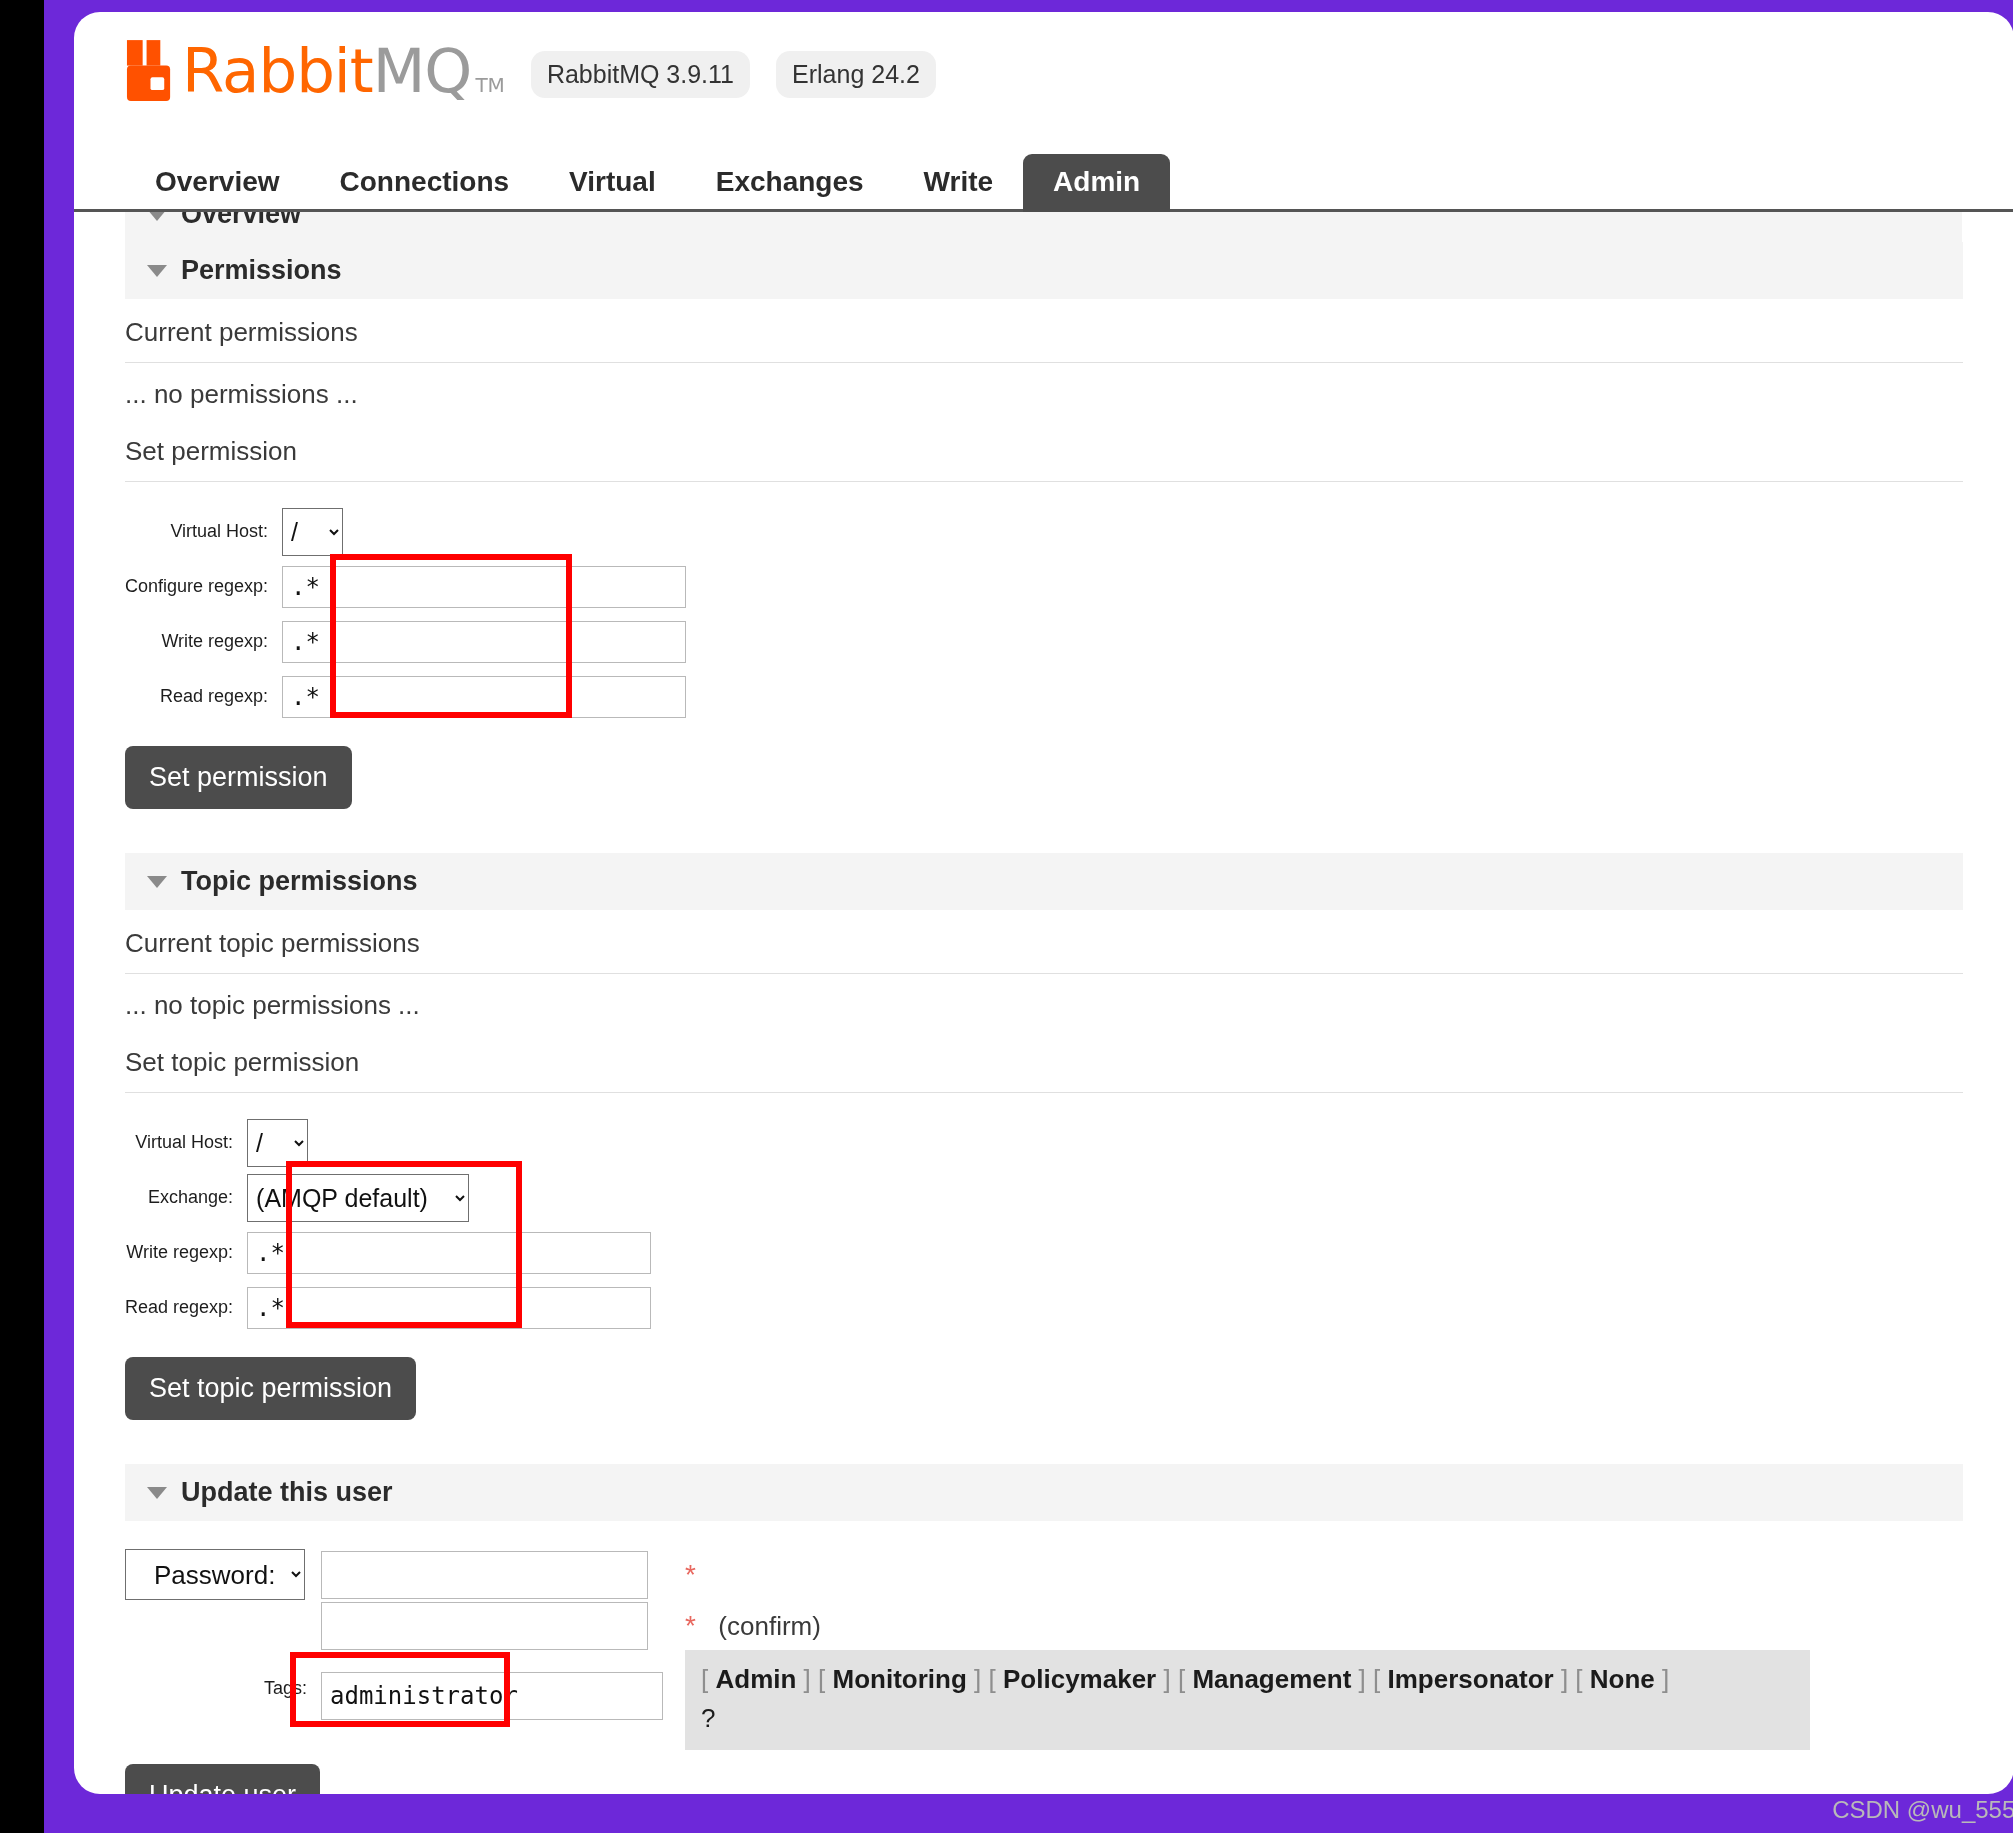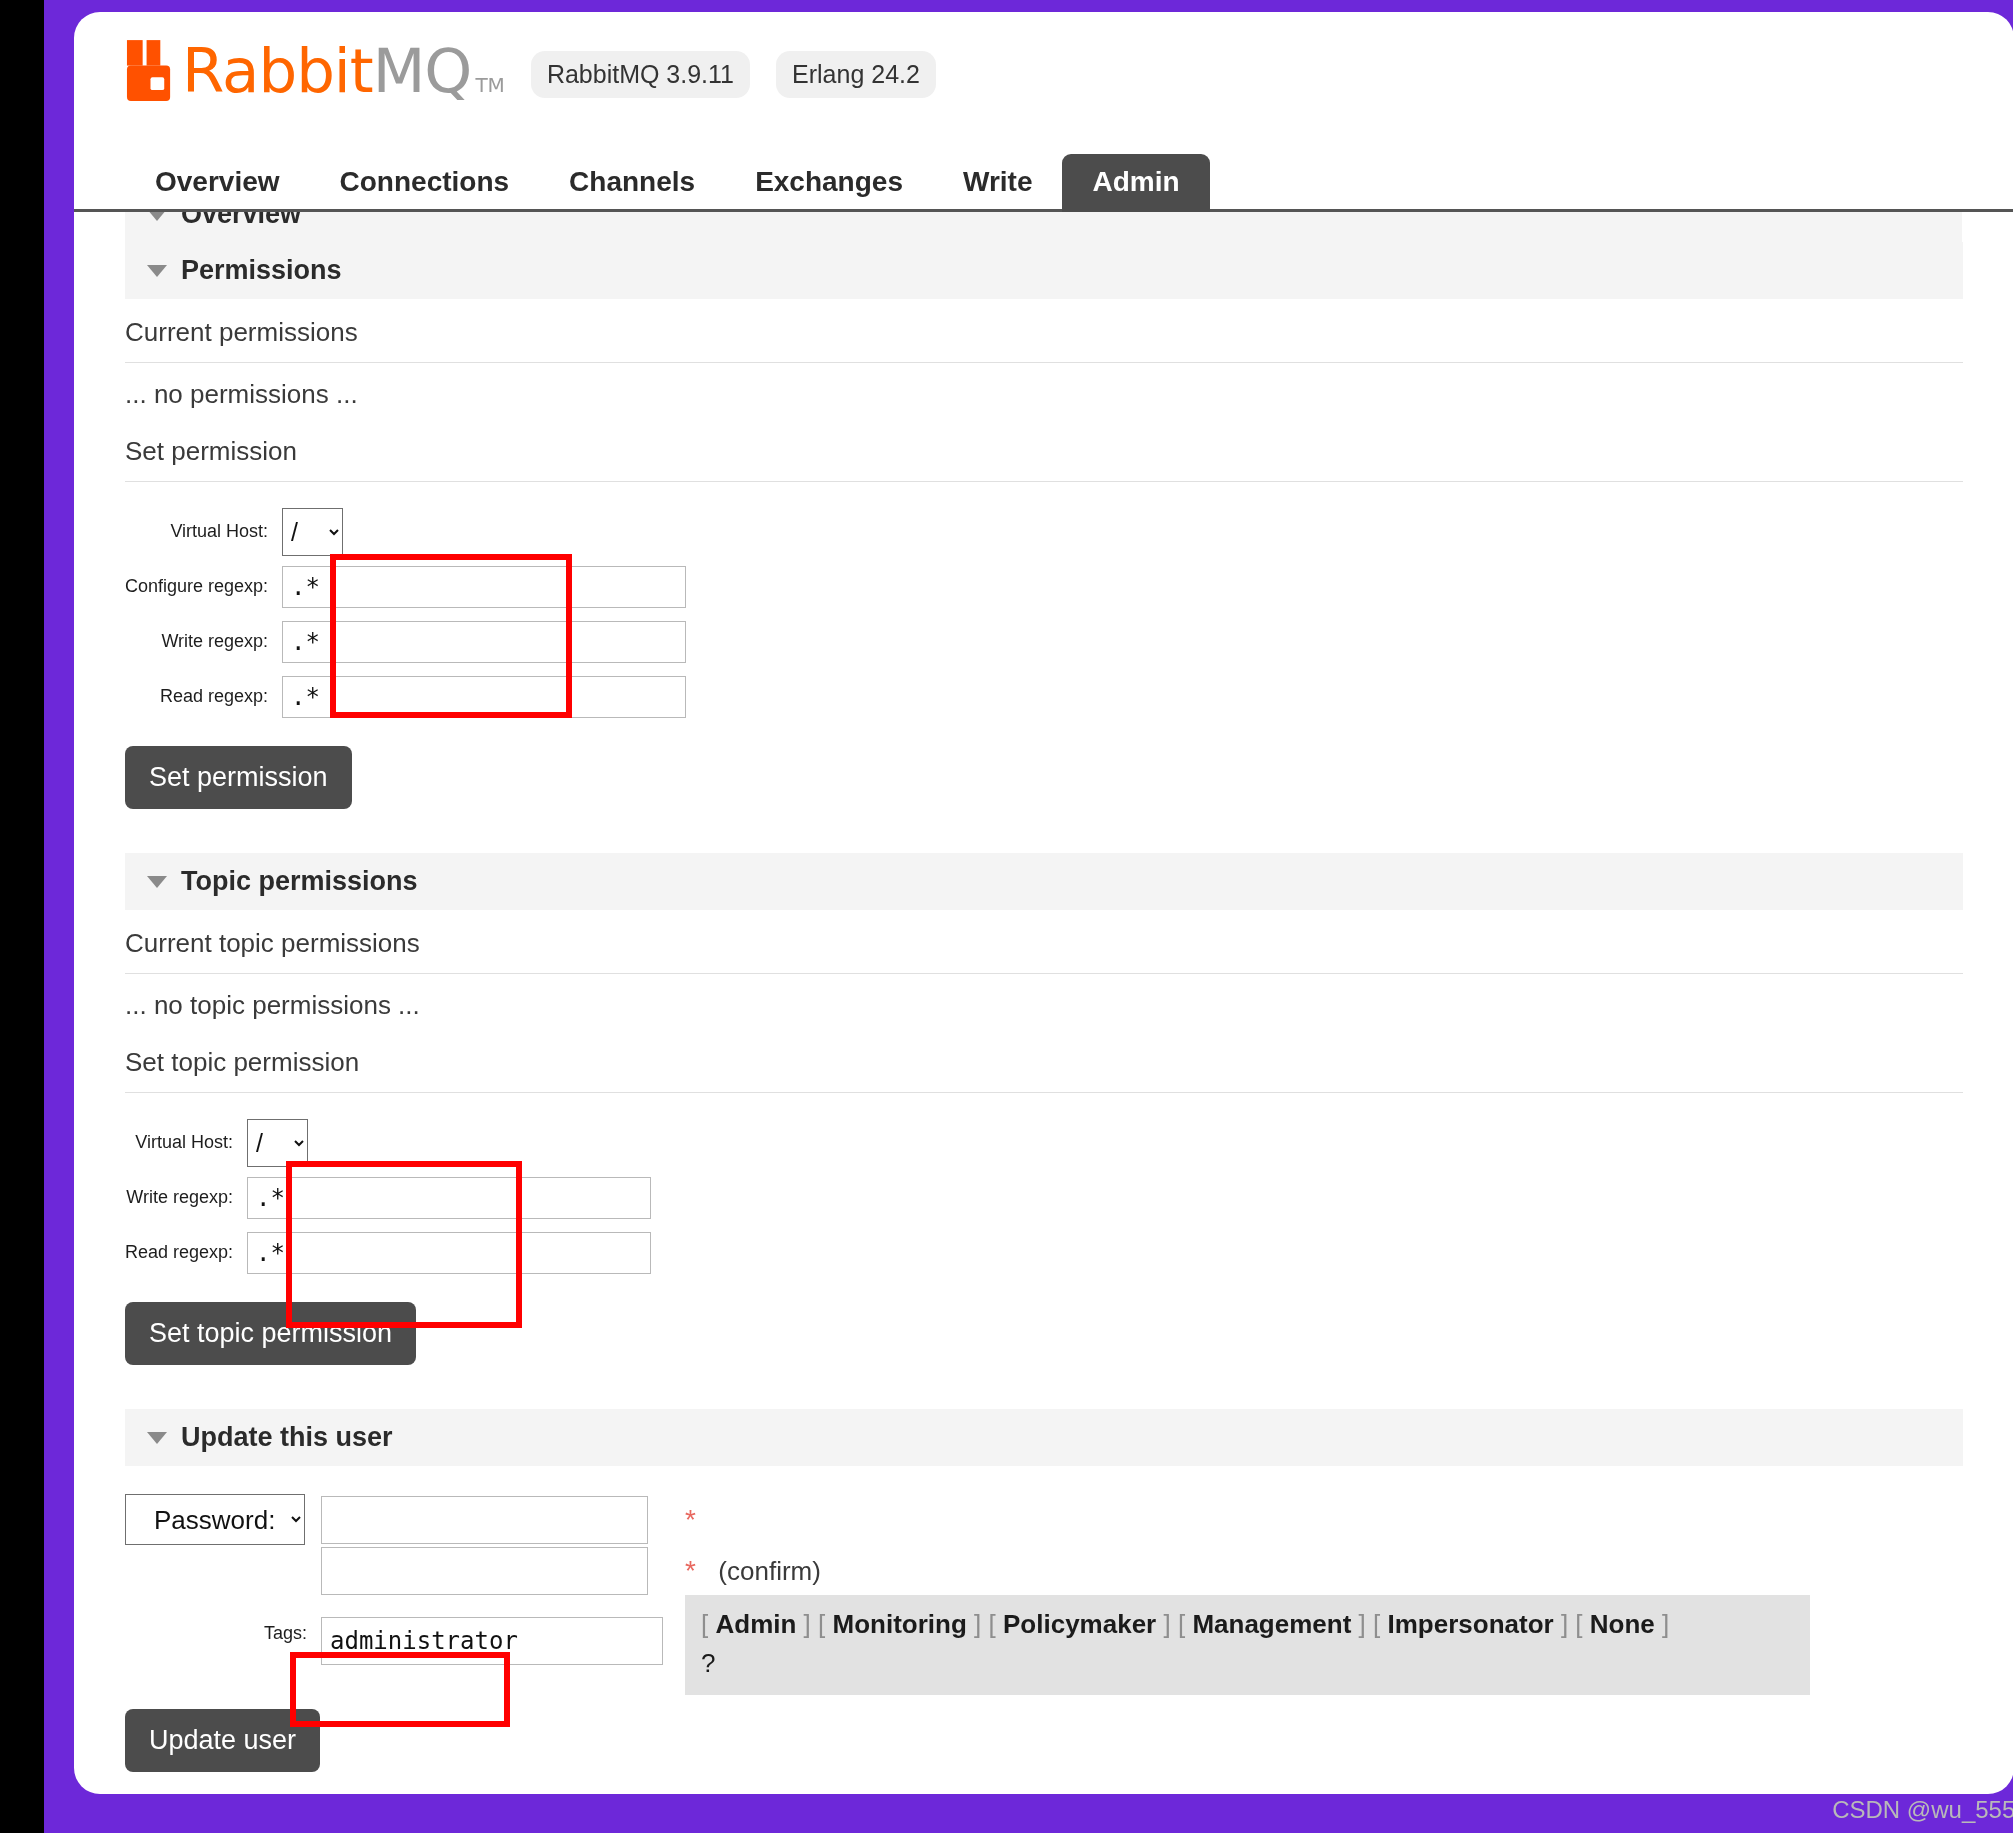--- a/index.html
+++ b/index.html
@@ -287,21 +287,21 @@
           <span>Overview</span>
         </div>
       </div>
 
       <div class="navwrap">
         <div class="nav-bg-mask"></div>
         <div class="navline"></div>
         <div class="nav">
           <div class="tab">Overview</div>
           <div class="tab">Connections</div>
-          <div class="tab">Channels</div>
+          <div class="tab">Virtual</div>
           <div class="tab">Exchanges</div>
           <div class="tab">Write</div>
           <div class="tab active">Admin</div>
         </div>
       </div>
 
       <div class="content">
 
         
         <div class="sec-head" style="margin-top:30px;">
@@ -360,20 +360,28 @@
         <div class="plain" style="padding-bottom:14px;">Set topic permission</div>
         <div class="hr"></div>
 
         <table class="formtable">
           <tbody>
               <tr>
             <td class="lbl">Virtual Host:</td>
             <td>
               <select class="sel vhost">
                 <option>/</option>
+              </select>
+            </td>
+          </tr>
+          <tr>
+            <td class="lbl">Exchange:</td>
+            <td>
+              <select class="sel exch">
+                <option>(AMQP default)</option>
               </select>
             </td>
           </tr>
           <tr>
             <td class="lbl">Write regexp:</td>
             <td>
               <input class="txt" type="text" value=".*" style="">
             </td>
           </tr>
           <tr>

